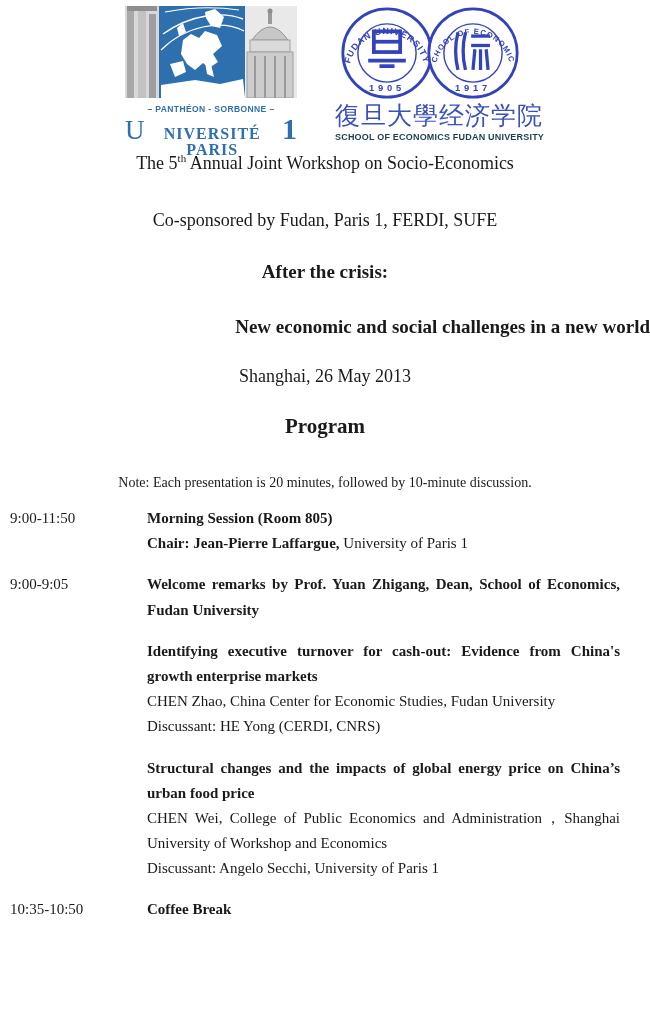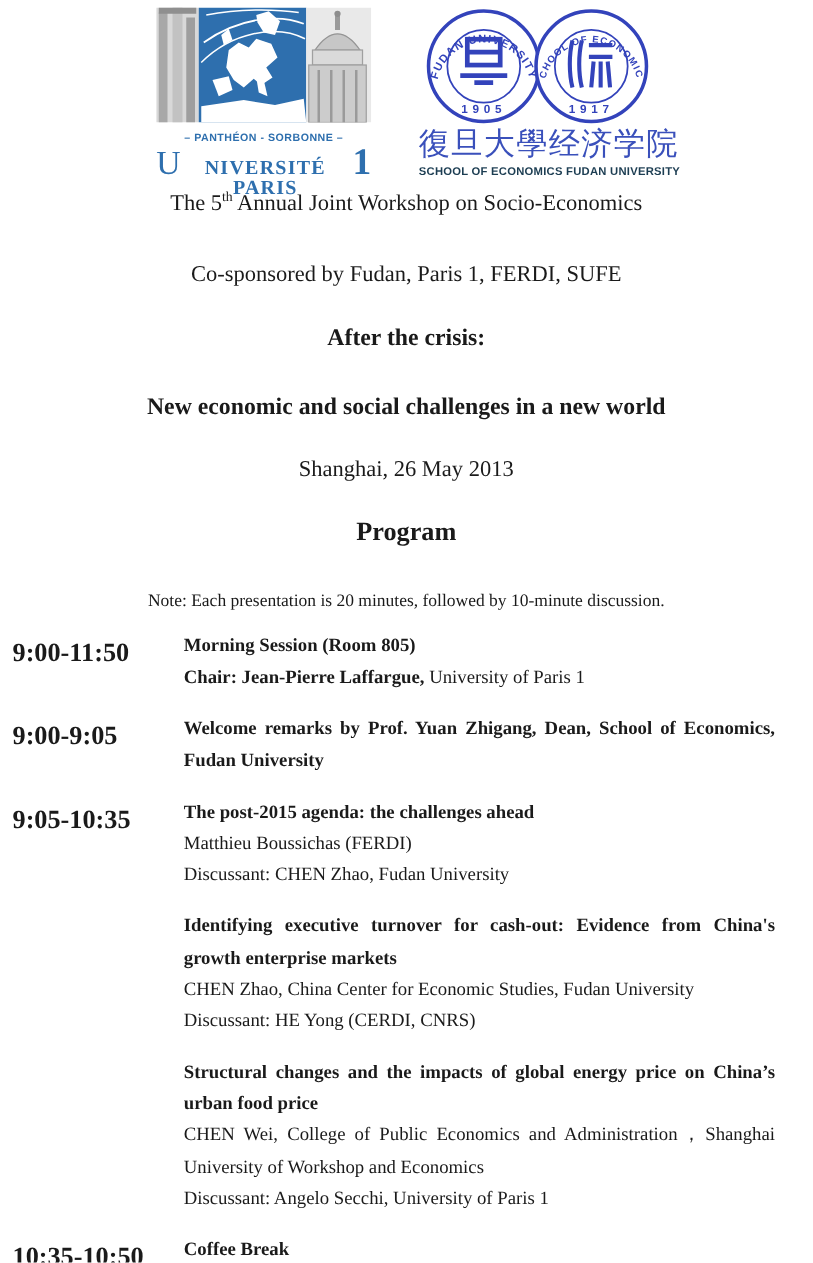--- a/index.html
+++ b/index.html
@@ -25,29 +25,29 @@
   .seal + .seal { margin-left:-8px; }
   .fd-chinese { color:#3a50bb; font-size:25px; line-height:1.1; letter-spacing:1px; margin-top:2px; white-space:nowrap;text-align:center; }
   .fd-caption { font-family:"Liberation Sans", sans-serif; font-weight:bold; font-size:9px; letter-spacing:.2px; color:#1c3d52; margin-top:2px; white-space:nowrap; }
 
   
   .center { text-align:center; }
   .wk-title { font-size:18px; margin-top:16px; }
   .wk-title sup { font-size:11px; }
   .cosponsor { font-size:18px; margin-top:36px; }
   .h-crisis { font-size:19px; font-weight:bold; margin-top:30px; }
-  .h-sub { font-size:19px; font-weight:bold; margin-top:33px; }
+  .h-sub { font-size:19px; font-weight:bold; margin-top:33px;text-align:right; }
   .loc-date { font-size:18px; margin-top:28px; }
   .program { font-size:21px; font-weight:bold; margin-top:27px;text-align:center; }
   .note { font-size:14px; margin-top:36px; }
 
   
   .schedule { margin-top:15px; padding-left:10px; }
   .schedule-row { display:flex; margin-bottom:16px; }
-  .time { width:137px; flex-shrink:0; font-weight:bold; font-size:21px; line-height:1.68; }
+  .time { width:137px; flex-shrink:0; font-weight:normal; font-size:15px; line-height:1.68; }
   .content { width:473px; font-size:15px; line-height:1.68; }
   .para { margin:0; }
   .justify { text-align:justify; }
   .b { font-weight:bold; }
 </style>
 </head>
 <body>
 
 <div class="page">
 
@@ -159,28 +159,20 @@
           <p class="para"><span class="b">Chair: Jean-Pierre Laffargue,</span><span> University of Paris 1</span></p>
         </div>
       </div>
       <div class="schedule-row">
         <div class="time">9:00-9:05</div>
         <div class="content">
           <p class="para justify"><span class="b">Welcome remarks by Prof. Yuan Zhigang, Dean, School of Economics, Fudan University</span></p>
         </div>
       </div>
       <div class="schedule-row">
-        <div class="time">9:05-10:35</div>
-        <div class="content">
-          <p class="para"><span class="b">The post-2015 agenda: the challenges ahead</span></p>
-          <p class="para"><span>Matthieu Boussichas (FERDI)</span></p>
-          <p class="para"><span>Discussant: CHEN Zhao, Fudan University</span></p>
-        </div>
-      </div>
-      <div class="schedule-row">
         <div class="time"></div>
         <div class="content">
           <p class="para justify"><span class="b">Identifying executive turnover for cash-out: Evidence from China's growth enterprise markets</span></p>
           <p class="para"><span>CHEN Zhao, China Center for Economic Studies, Fudan University</span></p>
           <p class="para"><span>Discussant: HE Yong (CERDI, CNRS)</span></p>
         </div>
       </div>
       <div class="schedule-row">
         <div class="time"></div>
         <div class="content">

